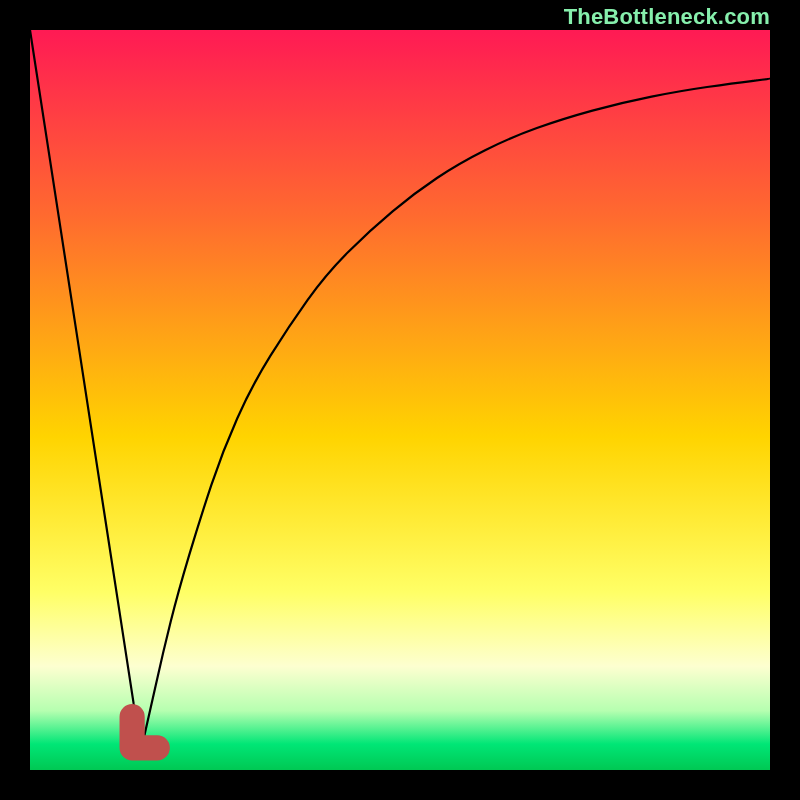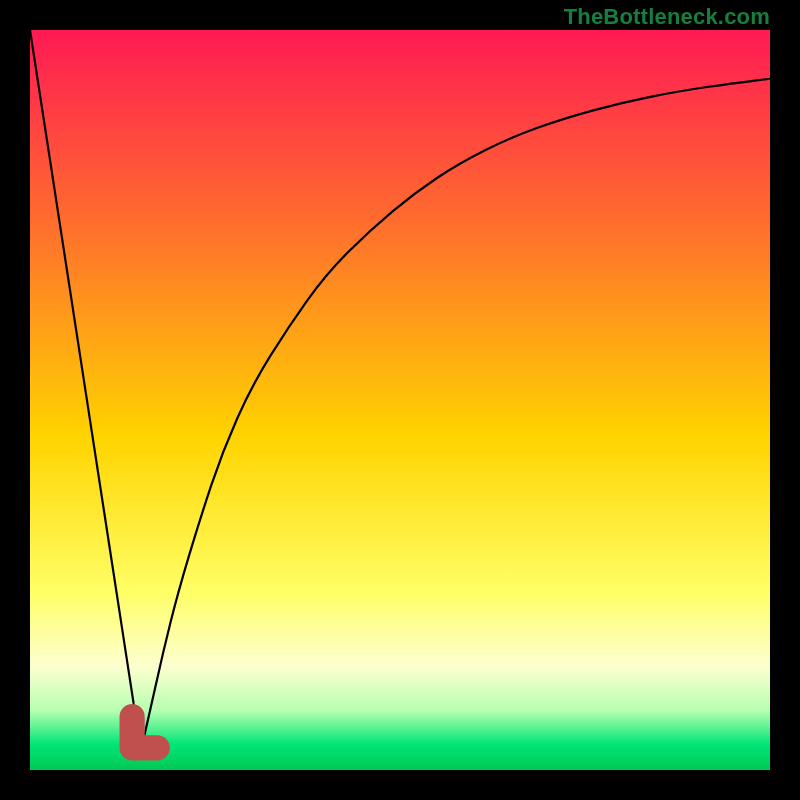--- a/index.html
+++ b/index.html
@@ -22,21 +22,21 @@
     position: absolute;
     top: 30px;
     left: 30px;
     width: 740px;
     height: 740px;
   }
   .watermark {
     position: absolute;
     top: 4px;
     right: 30px;
-    color: #15803d;
+    color: #86efac;
     font-family: Arial, Helvetica, sans-serif;
     font-size: 22px;
     font-weight: 600;
     letter-spacing: 0.2px;
     text-align: right;
   }
   svg { display: block; }
 </style>
 </head>
 <body>

